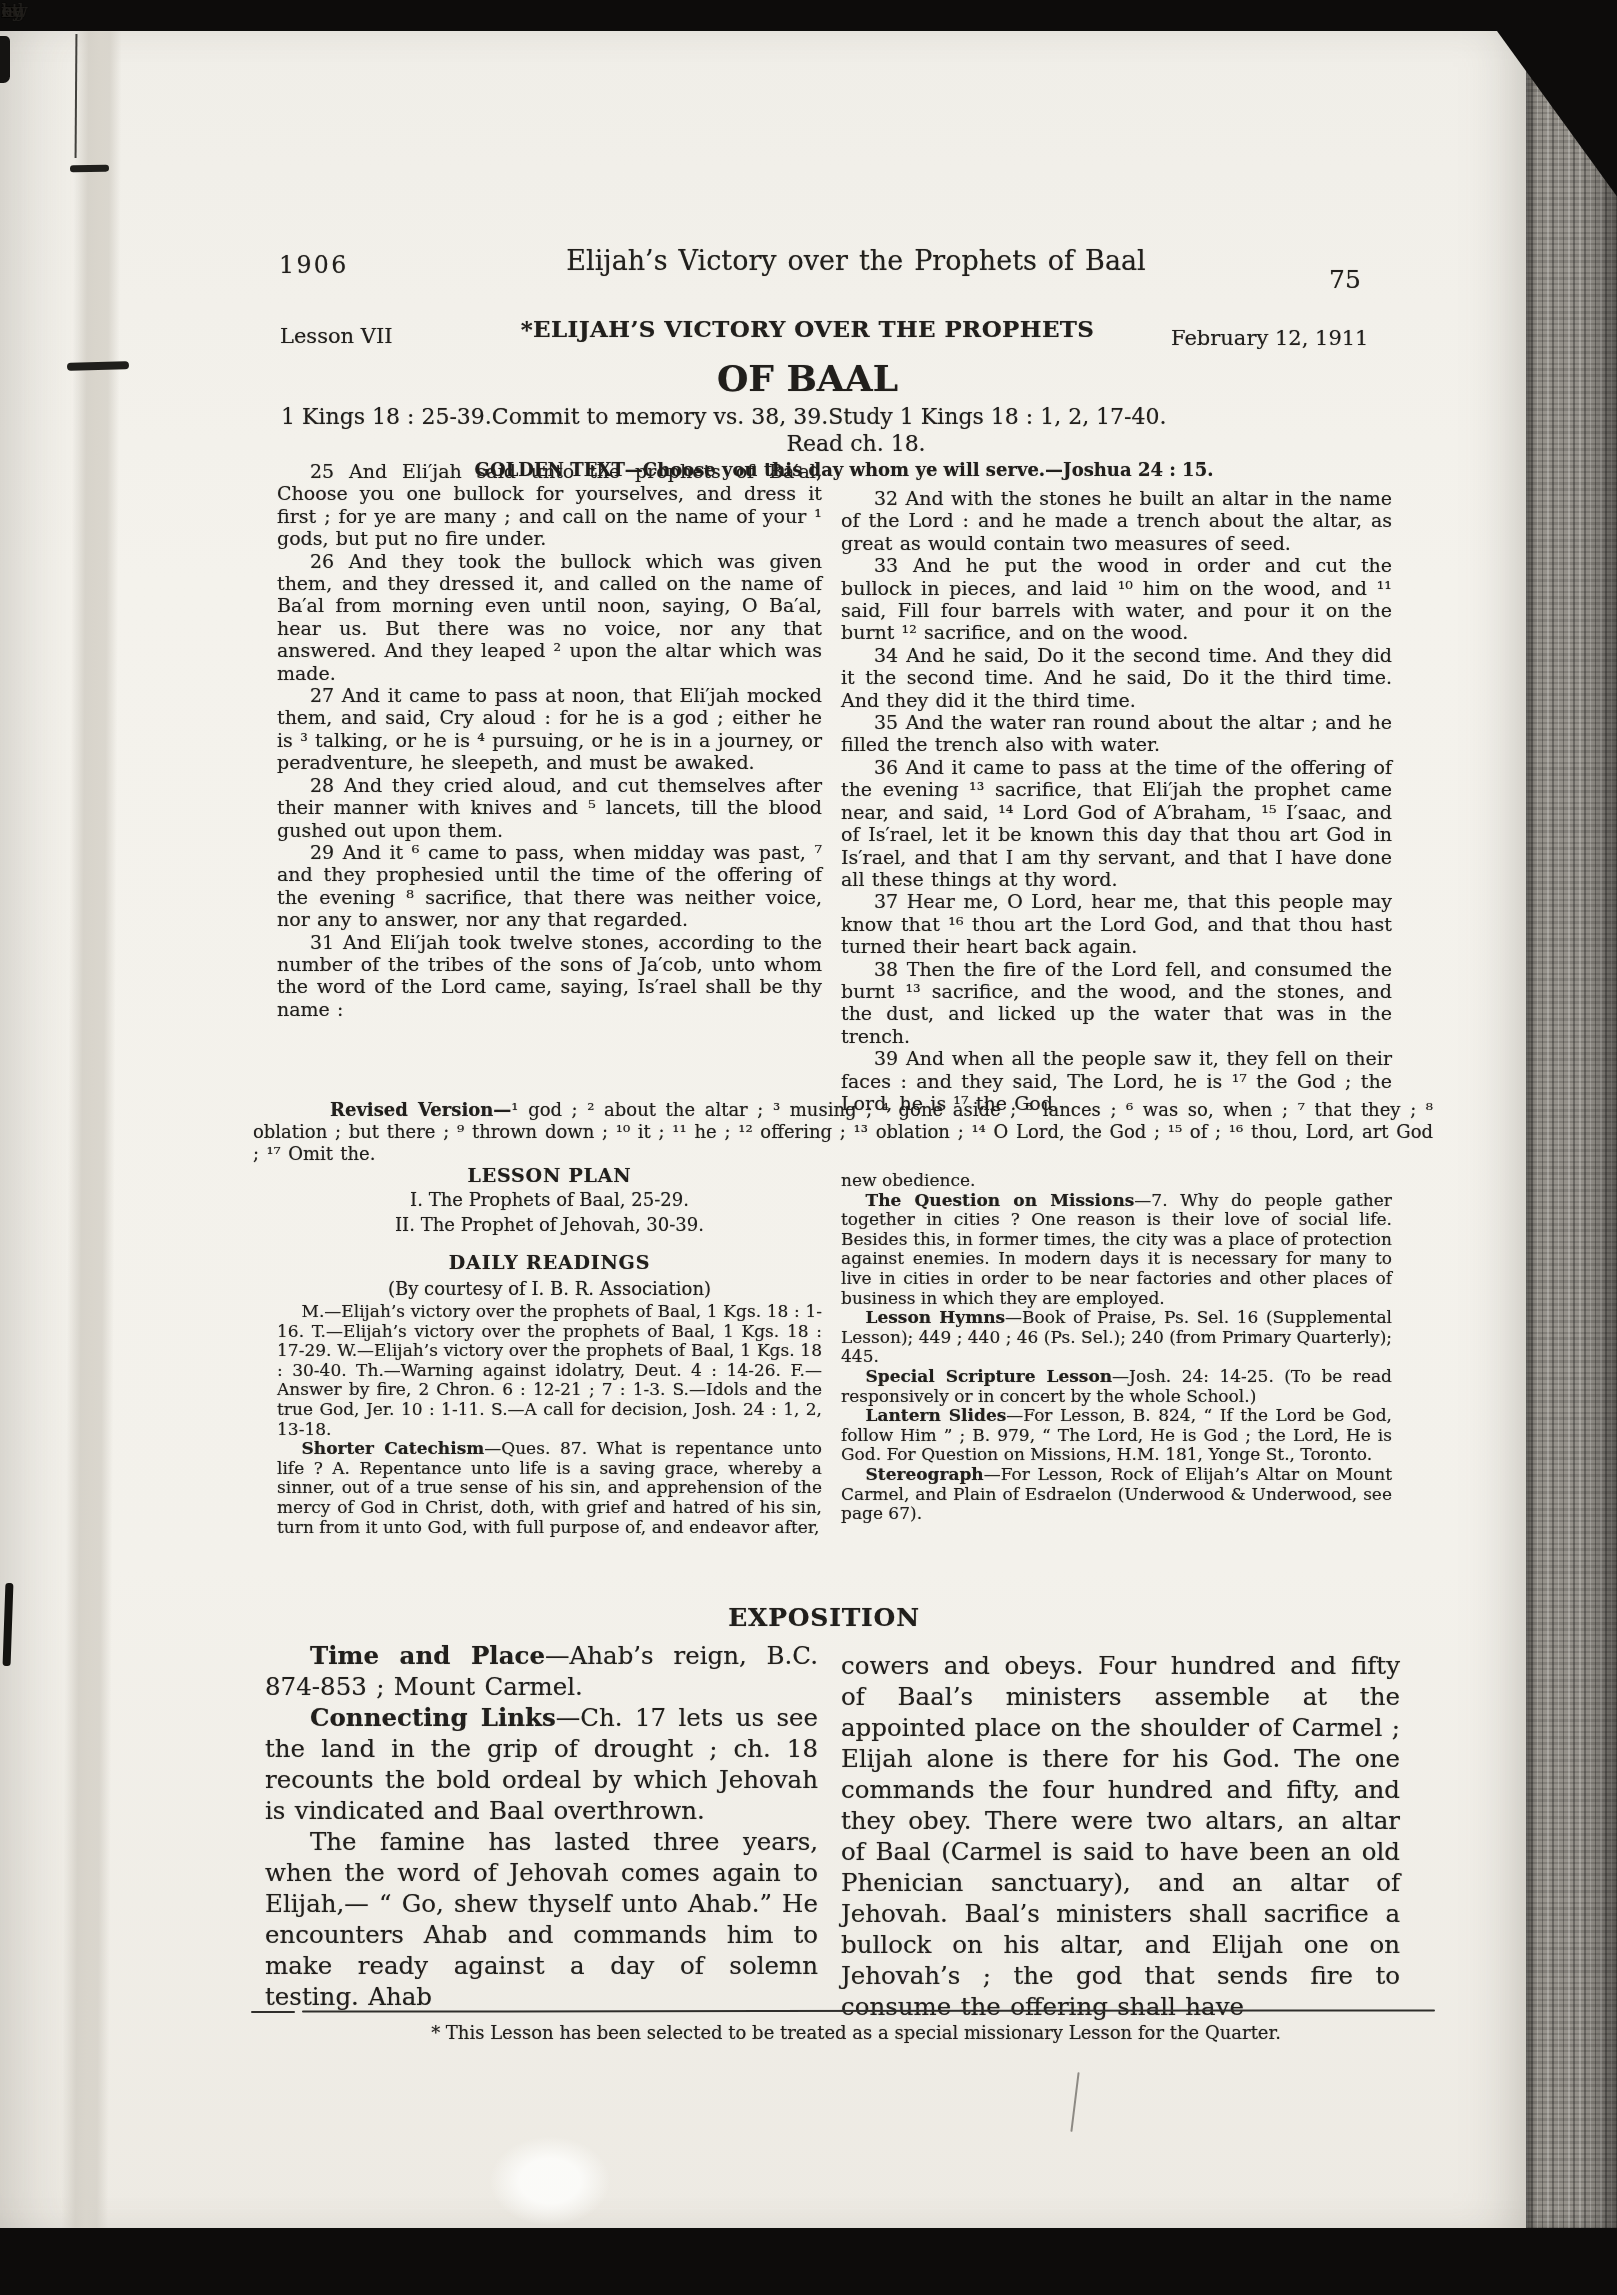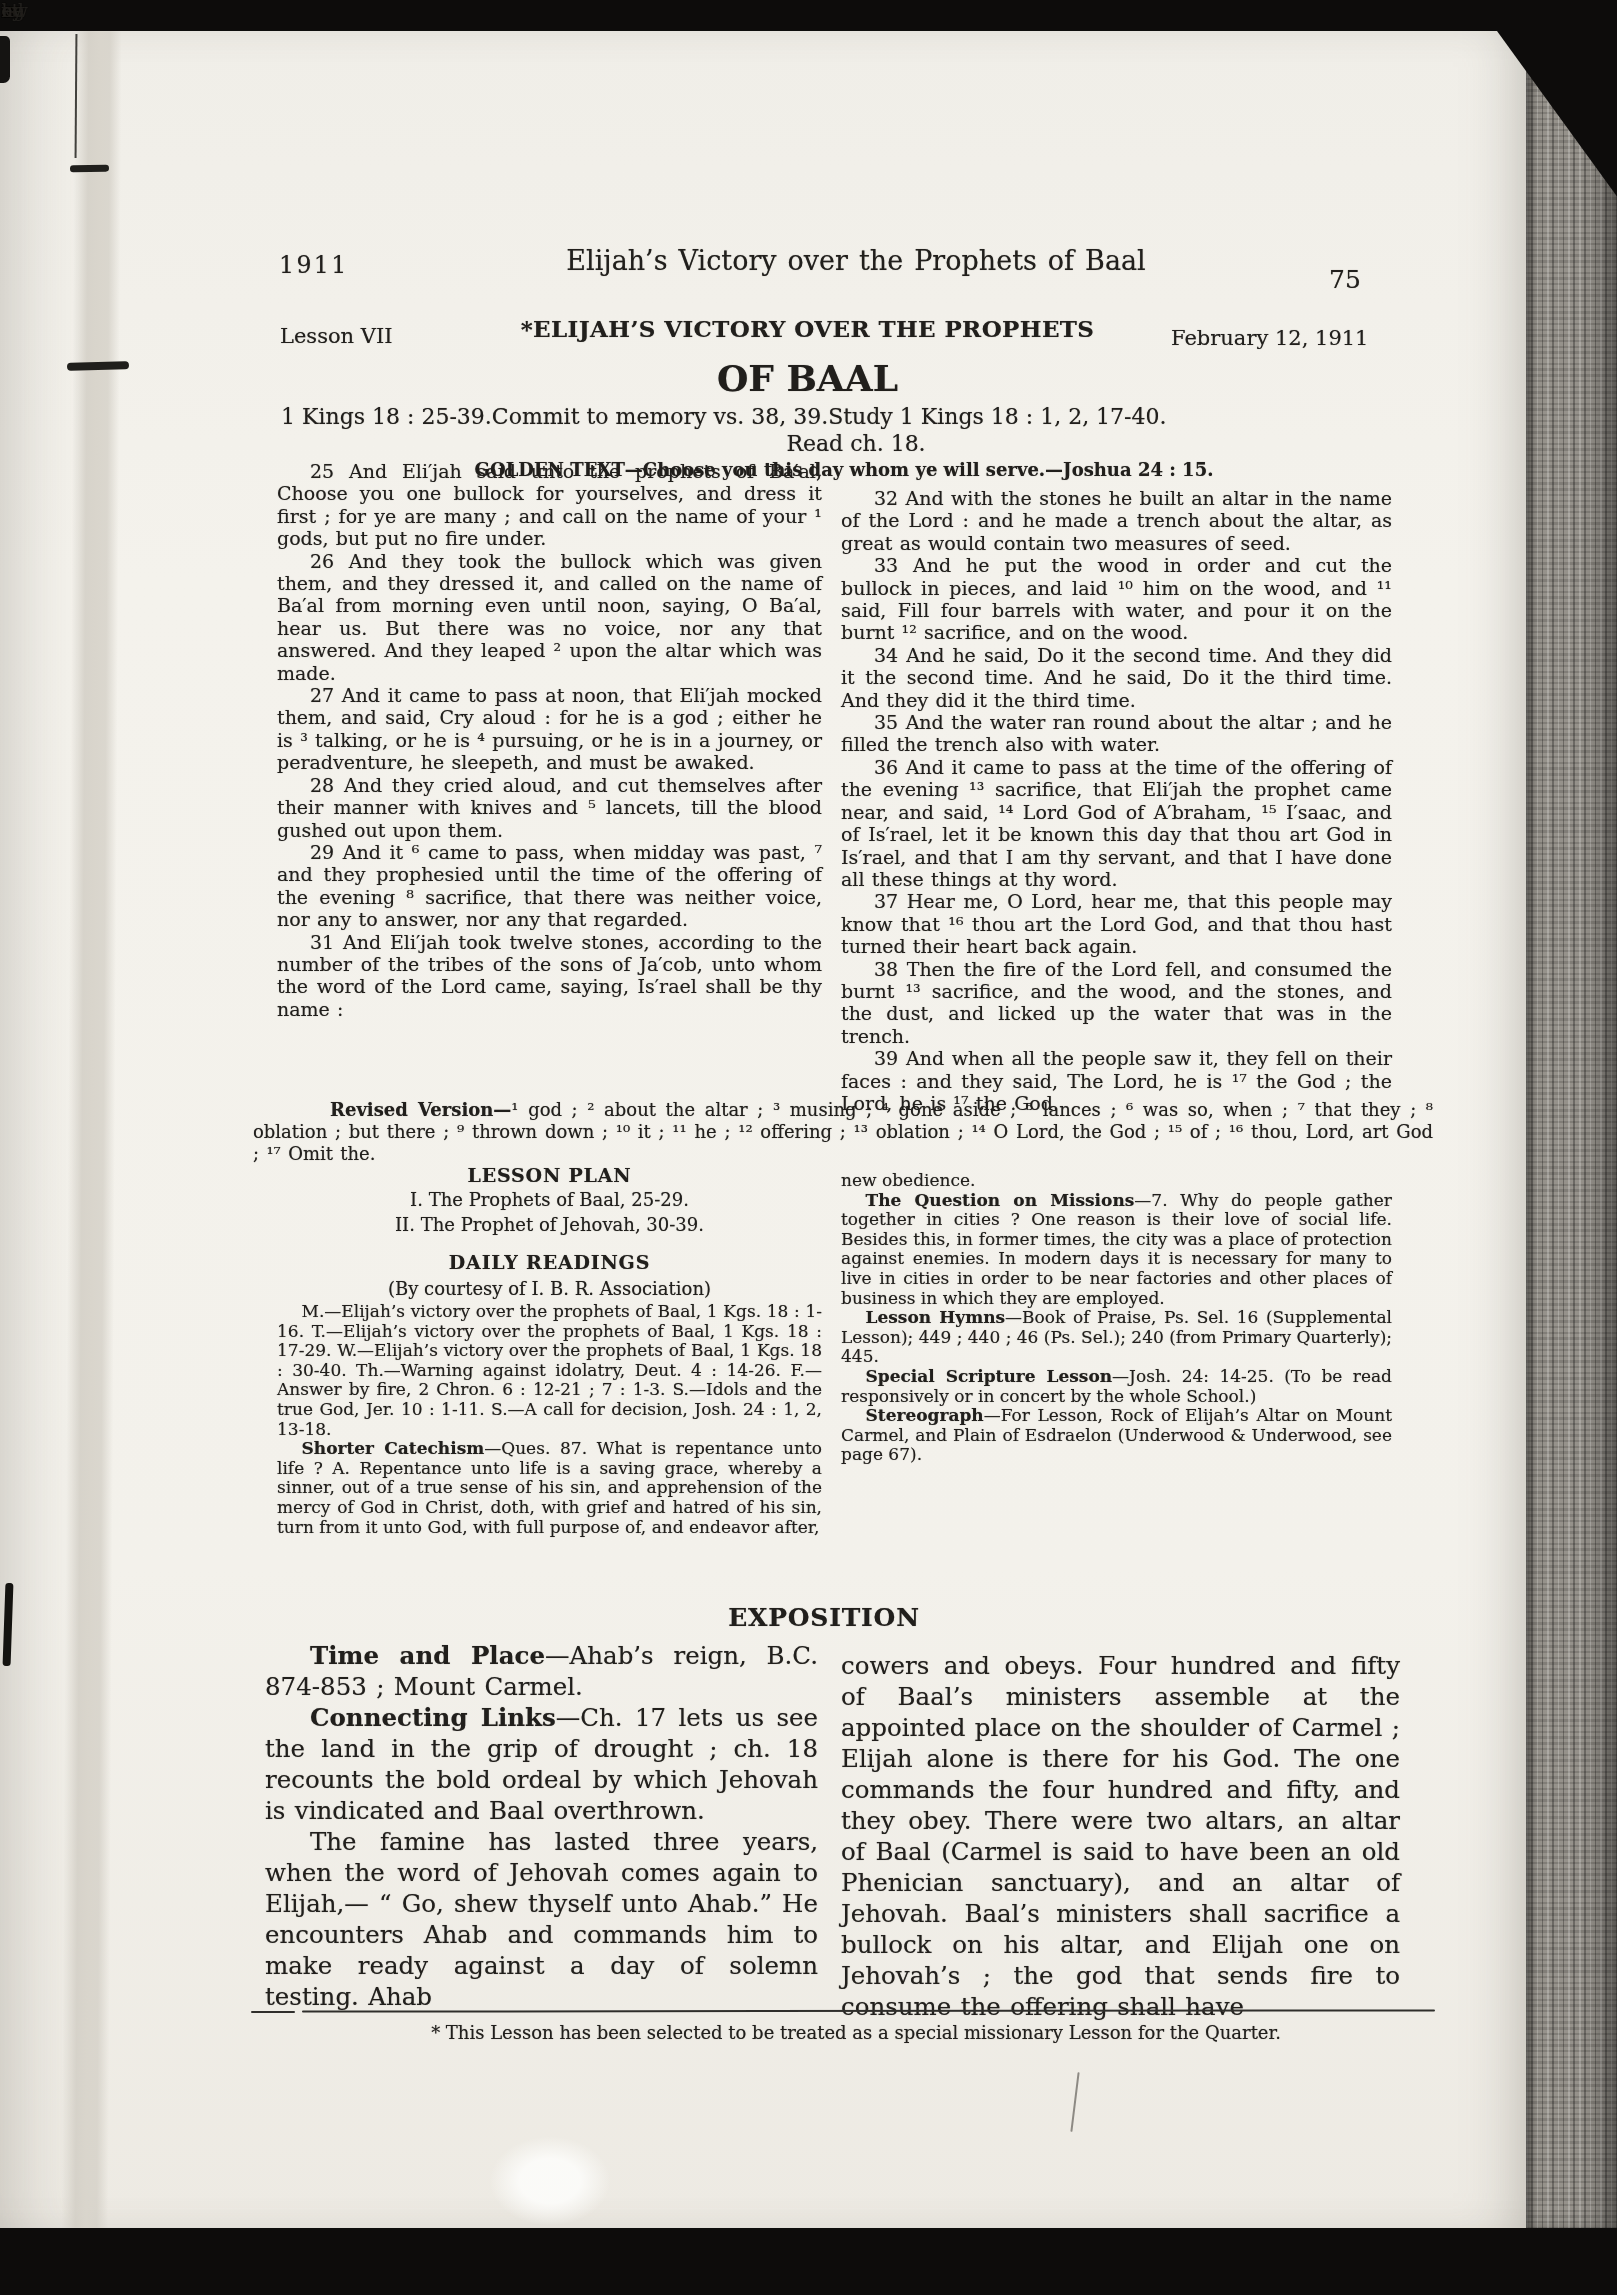--- a/index.html
+++ b/index.html
@@ -109,21 +109,21 @@
   <div class="frag t">is</div>
   <div class="frag t">is</div>
   <div class="frag t">xt</div>
   <div class="frag t">—</div>
   <div class="frag t">ow</div>
   <div class="frag t">ed</div>
   <div class="frag t">ng</div>
   <div class="frag t">he</div>
   <div class="frag t">ey</div>
 
-  <div class="t year">1911</div>
+  <div class="t year">1906</div>
   <div class="t run-title center">Elijah’s Victory over the Prophets of Baal</div>
   <div class="t pageno center">75</div>
 
   <div class="t lesson-label">Lesson VII</div>
   <div class="t lesson-title1 center">*ELIJAH’S VICTORY OVER THE PROPHETS</div>
   <div class="t lesson-date">February 12, 1911</div>
   <div class="t lesson-title2 center">OF BAAL</div>
 
   <div class="t refs">
     <span>1 Kings 18 : 25-39.</span>
@@ -173,20 +173,23 @@
     <p class="body">
       <span class="lead">The Question on Missions</span><span>—7.  Why do people gather together in cities ?   One reason is their love of social life.   Besides this, in former times, the city was a place of protection against enemies.   In modern days it is necessary for many to live in cities in order to be near factories and other places of business in which they are employed.</span>
     </p>
     <p class="body">
       <span class="lead">Lesson Hymns</span><span>—Book of Praise, Ps. Sel. 16 (Supplemental Lesson); 449 ; 440 ; 46 (Ps. Sel.); 240 (from Primary Quarterly); 445.</span>
     </p>
     <p class="body">
       <span class="lead">Special Scripture Lesson</span><span>—Josh. 24: 14-25.  (To be read responsively or in concert by the whole School.)</span>
     </p>
     <p class="body">
+      <span class="lead">Lantern Slides</span><span>—For Lesson, B. 824, “ If the Lord be God, follow Him ” ;  B. 979, “ The Lord, He is God ;  the Lord, He is God.   For Question on Missions, H.M. 181, Yonge St., Toronto.</span>
+    </p>
+    <p class="body">
       <span class="lead">Stereograph</span><span>—For Lesson, Rock of Elijah’s Altar on Mount Carmel, and Plain of Esdraelon (Underwood &amp; Underwood, see page 67).</span>
     </p>
   </div>
 
   <div class="t expo-h center">EXPOSITION</div>
   <div class="t expo expo-left">
     <p>
       <span class="lead">Time and Place</span><span>—Ahab’s reign, B.C. 874-853 ;  Mount Carmel.</span>
     </p>
     <p>

